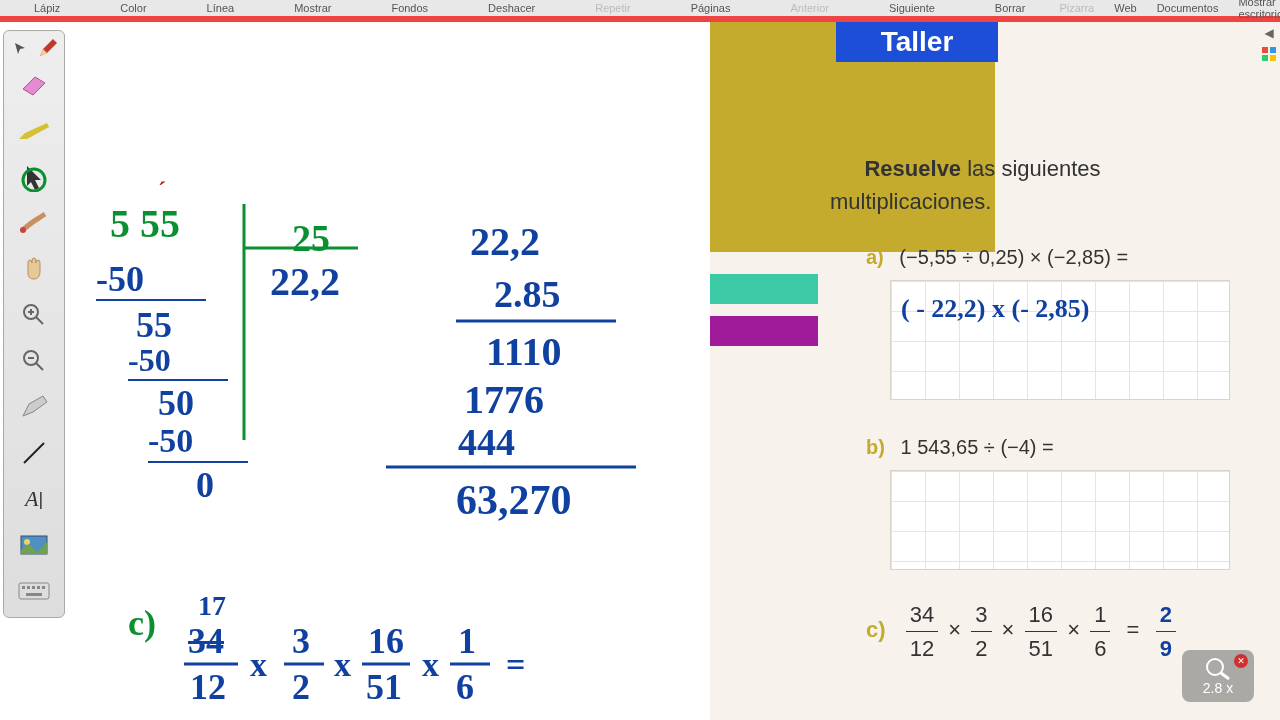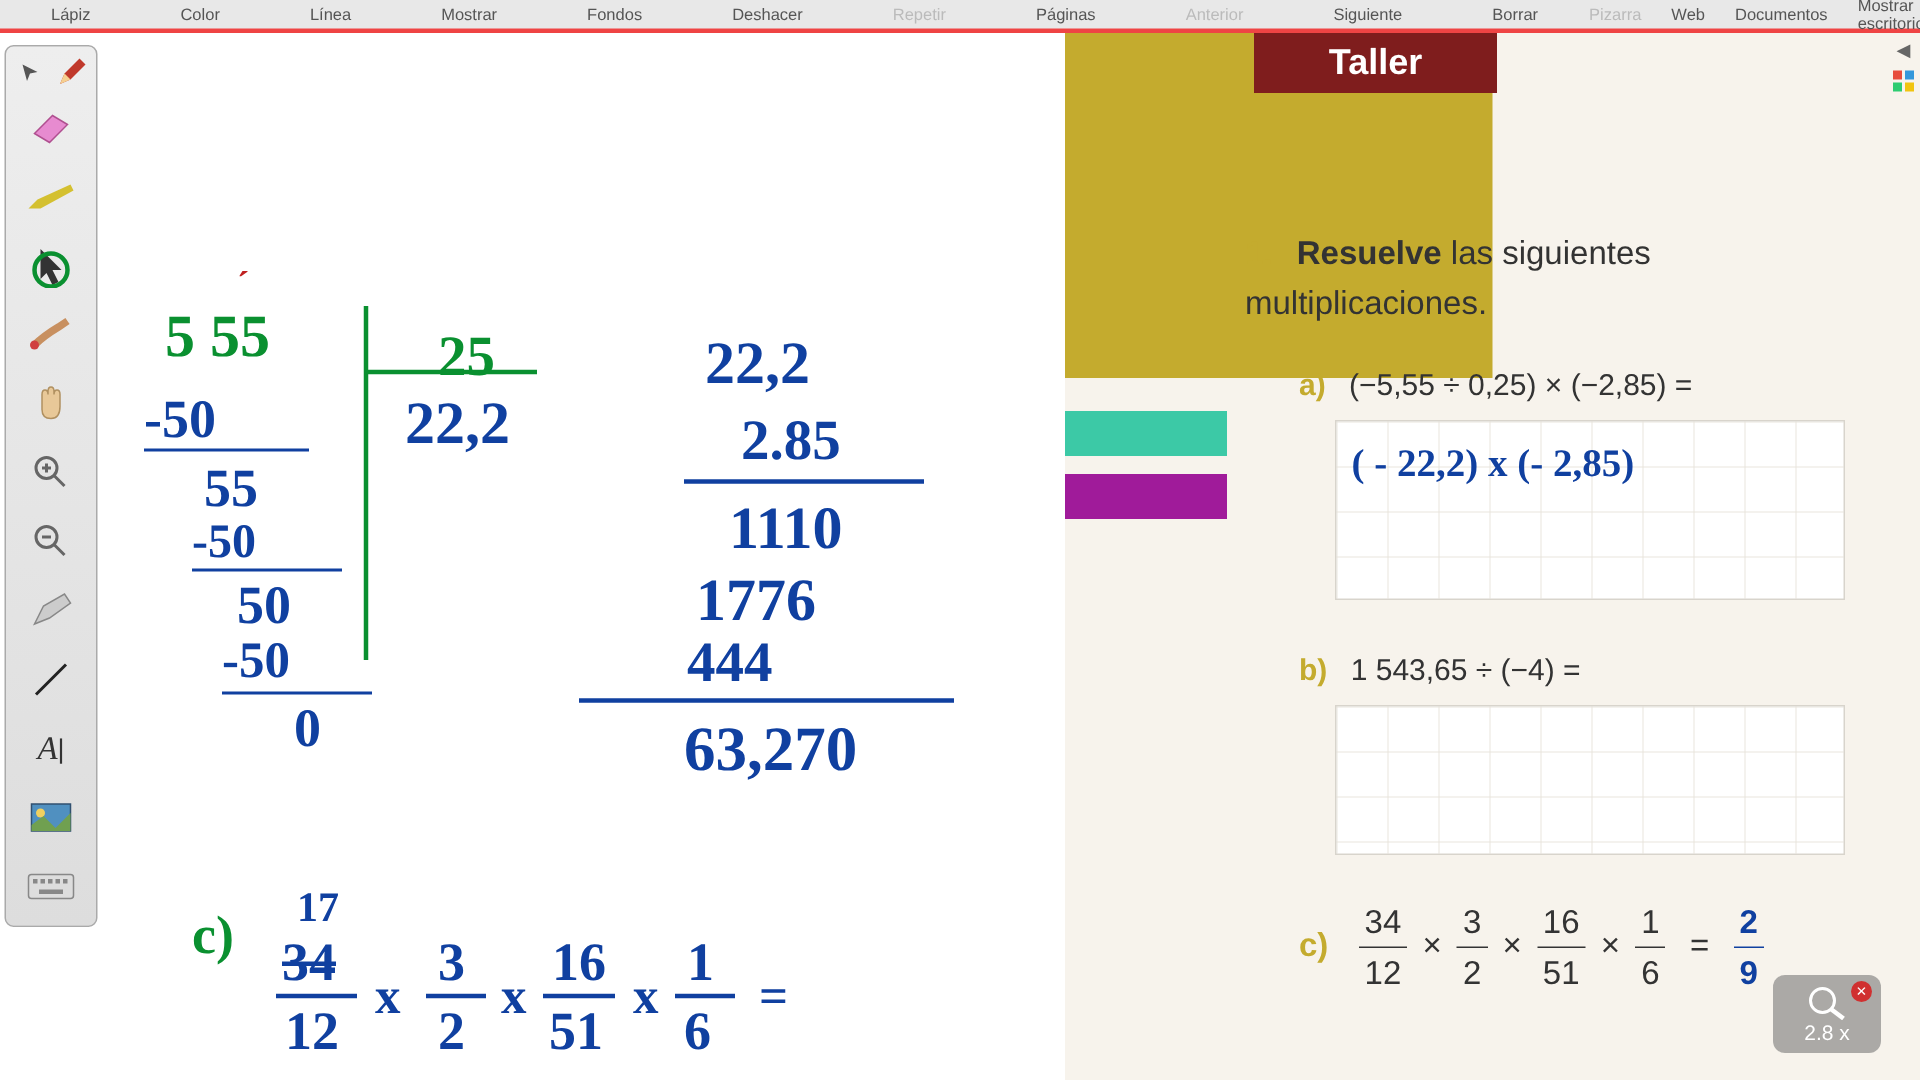--- a/index.html
+++ b/index.html
@@ -1,34 +1,34 @@
 <!DOCTYPE html>
 <html><head>
 <meta charset="utf-8">
 <style>
 *{margin:0;padding:0;box-sizing:border-box;font-family:Arial,sans-serif}
 body{width:1280px;height:720px;overflow:hidden;background:#fff;position:relative}
-.topbar{height:22px;background:#e8e8e8;display:flex;align-items:center;padding:0 4px;font-size:11px;color:#555;border-bottom:3px solid #ef4444}
+.topbar{height:22px;background:#e8e8e8;display:flex;align-items:center;padding:0 4px;font-size:11px;color:#555;border-bottom:6px solid #ef4444}
 .topbar .menu-left{display:flex;gap:0}
 .topbar .menu-left span{padding:0 30px}
 .topbar .menu-right{margin-left:auto;display:flex;gap:12px;align-items:center}
 .topbar .menu-right span{padding:0 4px}
 .topbar .disabled{color:#bbb}
 .toolbar{position:absolute;left:3px;top:30px;width:62px;background:linear-gradient(#eee,#ddd);border:1px solid #aaa;border-radius:6px;display:flex;flex-direction:column;align-items:center;padding:4px 2px;gap:2px}
 .toolbar .row{display:flex;gap:2px;width:100%;justify-content:center}
 .tool{width:46px;height:44px;display:flex;align-items:center;justify-content:center;border-radius:4px;cursor:pointer}
 .tool.small{width:26px;height:26px}
 .canvas{position:absolute;left:70px;top:22px;right:0;bottom:0;background:#fff}
 .hw{position:absolute;font-family:'Comic Sans MS',cursive;font-weight:600}
 .green{color:#0a9030}
 .blue{color:#1040a0}
 .red{color:#c02020}
 .docpanel{position:absolute;right:0;top:0;width:570px;height:698px;background:#f7f3ec}
 .banner{position:absolute;left:0;top:0;width:285px;height:230px;background:#c4ab2e}
-.banner-inner{position:absolute;left:126px;top:0;width:162px;height:40px;background:#7f1d1d;display:flex;align-items:center;justify-content:center;color:#fff;font-size:24px;font-weight:600}
+.banner-inner{position:absolute;left:126px;top:0;width:162px;height:40px;background:#1d4ed8;display:flex;align-items:center;justify-content:center;color:#fff;font-size:28px;font-weight:600}
 .swatch1{position:absolute;left:0;top:252px;width:108px;height:30px;background:#3cc9a6}
 .swatch2{position:absolute;left:0;top:294px;width:108px;height:30px;background:#a01b9a}
 .doctext{position:absolute;left:120px;top:130px;right:12px;font-size:22px;color:#333;line-height:1.5}
 .doctext .num{color:#c4ab2e;font-weight:700;margin-right:10px}
 .doctext .bold{font-weight:700}
 .problem{margin-top:24px;margin-left:36px;font-size:20px}
 .problem .lbl{color:#c4ab2e;font-weight:700;margin-right:10px}
 .grid{width:340px;height:120px;background:#fff;border:1px solid #d8d4cc;margin-top:8px;margin-left:60px;position:relative;background-image:linear-gradient(#e8e4dc 1px,transparent 1px),linear-gradient(90deg,#e8e4dc 1px,transparent 1px);background-size:34px 30px}
 .grid.short{height:100px}
 .written{position:absolute;top:8px;left:10px;font-family:'Comic Sans MS',cursive;color:#1040a0;font-size:26px;font-weight:600}

